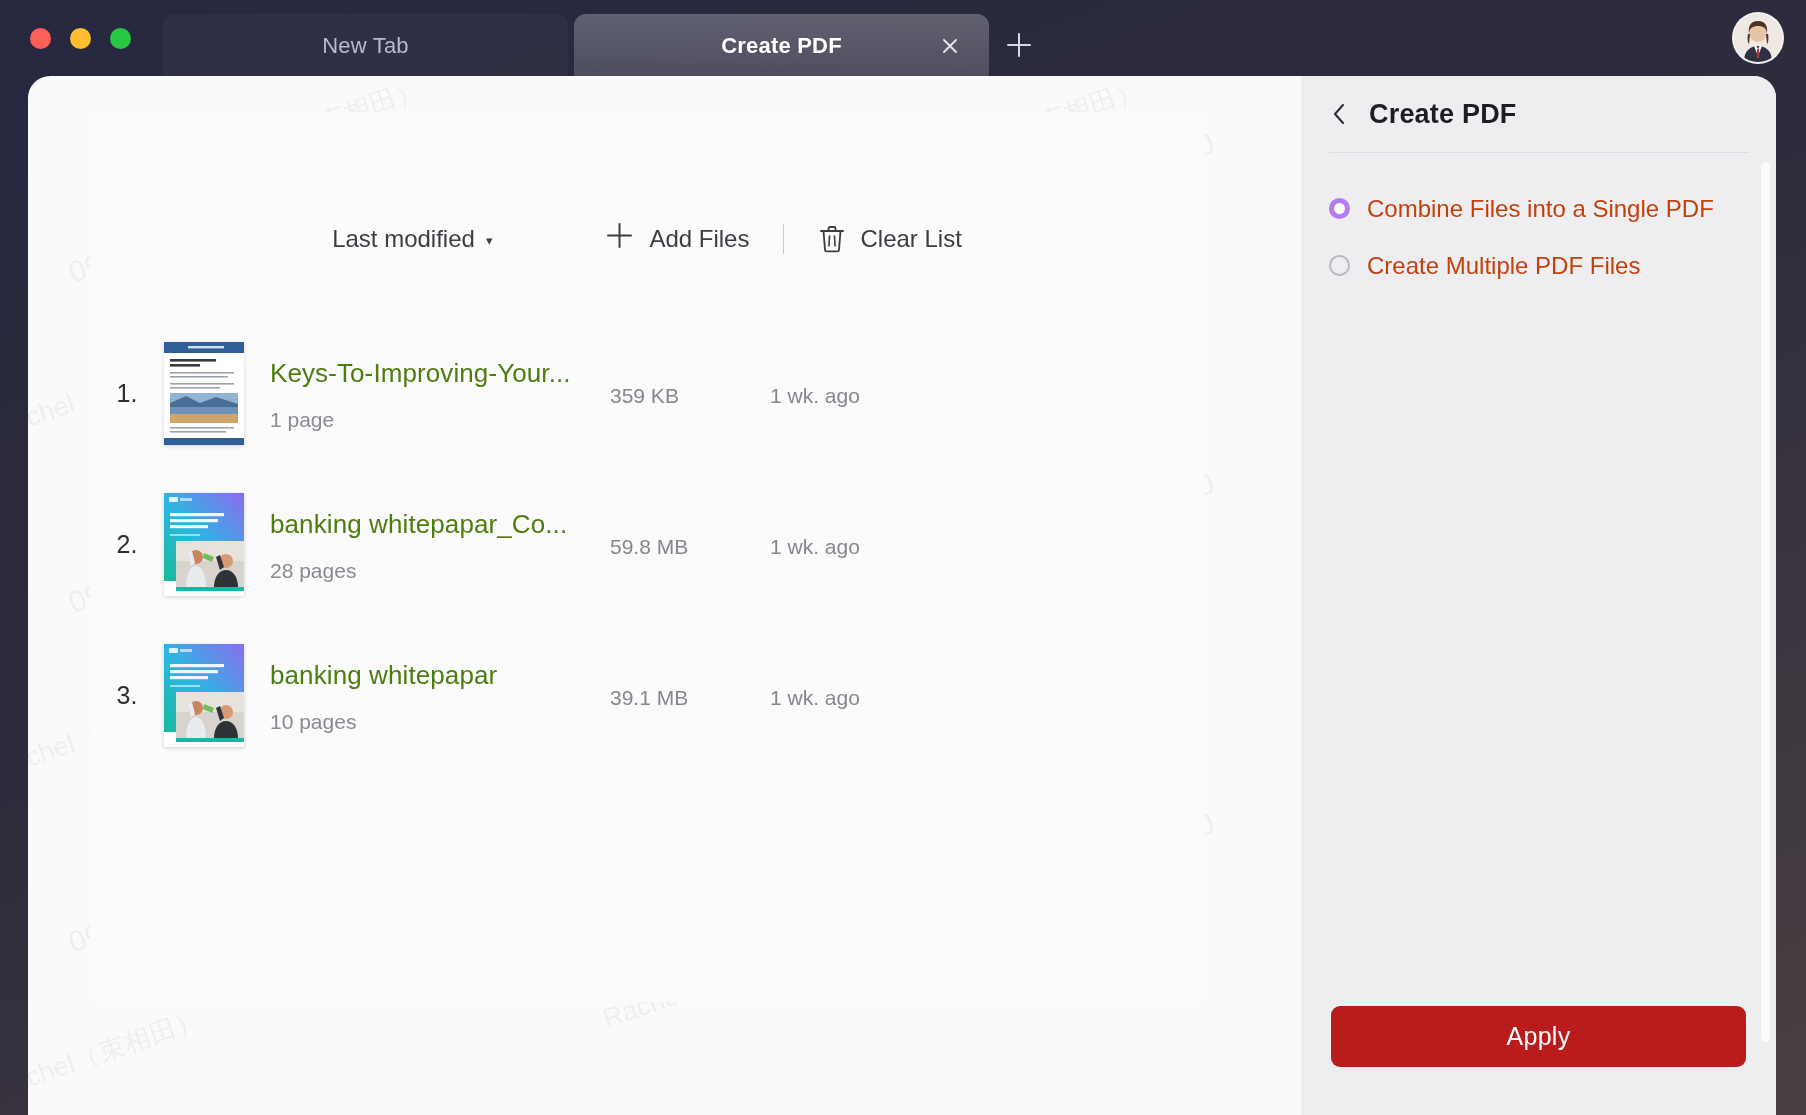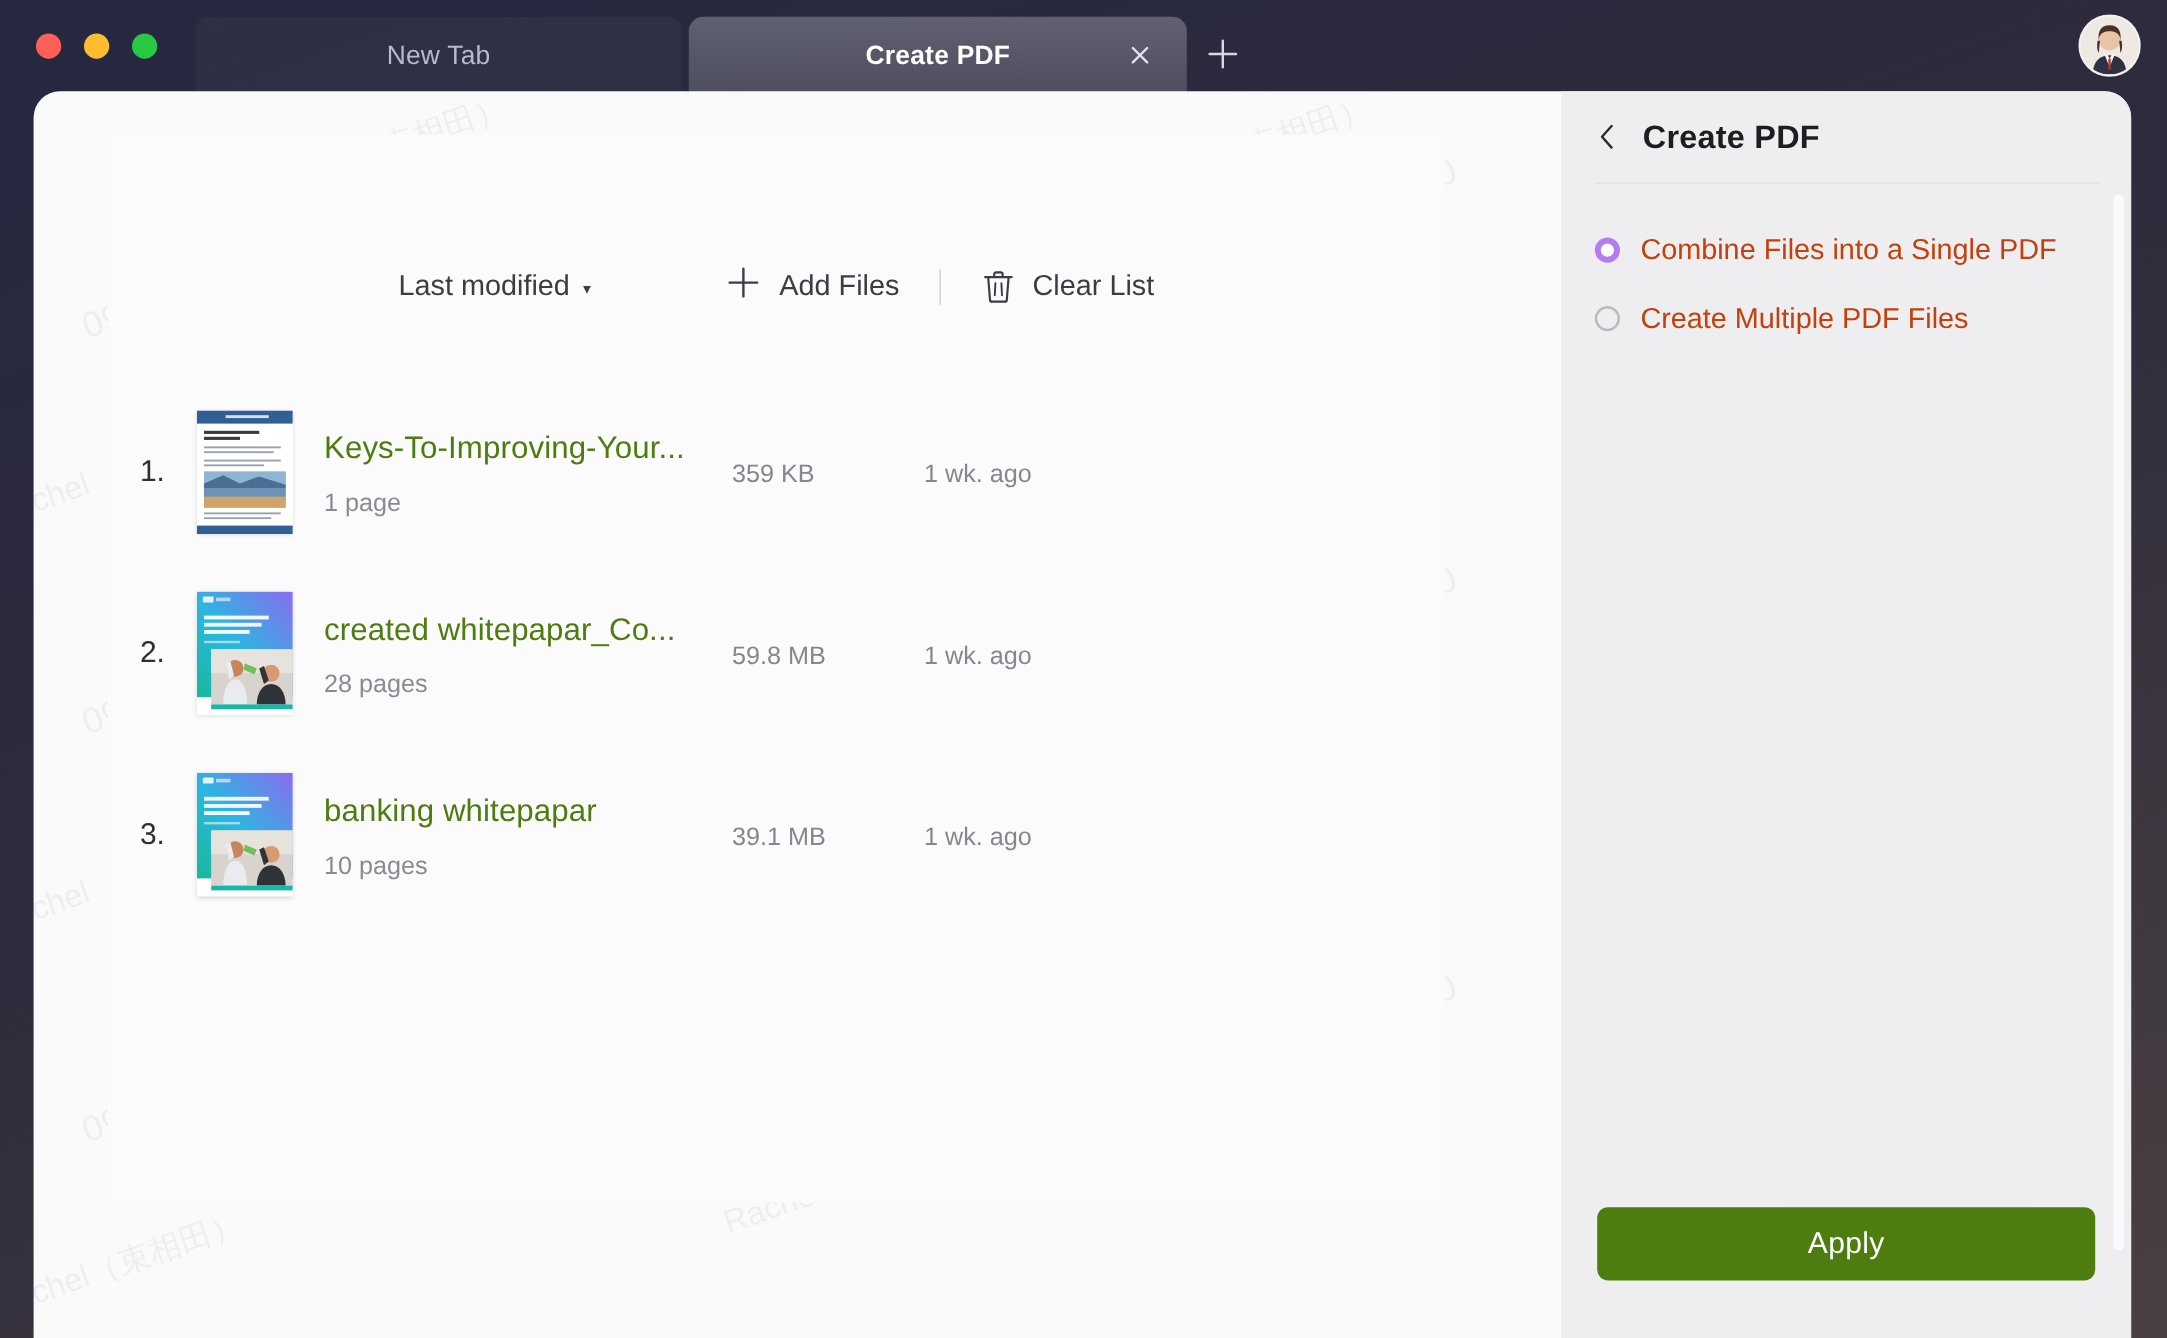--- a/index.html
+++ b/index.html
@@ -393,21 +393,21 @@
     color: #55555d;
   }
 
   #apply-button {
     position: absolute;
     left: 30px;
     bottom: 48px;
     width: 415px;
     height: 61px;
     border-radius: 9px;
-    background: #4d7c0f;
+    background: #b91c1c;
     color: #ffffff;
     font-size: 25px;
     display: flex;
     align-items: center;
     justify-content: center;
     letter-spacing: .3px;
   }
 </style>
 </head>
 <body>
@@ -587,21 +587,21 @@
               <path d="M22 94 C22 80 27 73 32 73 C37 73 42 80 42 94 Z" fill="#e9ecee"></path>
               <path d="M27 73 L24 60 L28 58 L31 70 Z" fill="#e9ecee"></path>
               <circle cx="62" cy="68" r="7" fill="#d79a72"></circle>
               <path d="M50 94 C50 84 55 77 62 77 C69 77 74 84 74 94 Z" fill="#2f3338"></path>
               <path d="M56 77 L52 64 L56 62 L60 74 Z" fill="#2f3338"></path>
               <path d="M40 60 L50 64 L48 69 L39 65 Z" fill="#6fbf5a"></path>
               <rect x="12" y="94" width="68" height="4" fill="#19b7a6"></rect>
             </svg>
           </div>
           <div class="row-meta">
-            <div class="row-name">created whitepapar_Co...</div>
+            <div class="row-name">banking whitepapar_Co...</div>
             <div class="row-pages">28 pages</div>
             <div class="row-size">59.8 MB</div>
             <div class="row-date">1 wk. ago</div>
           </div>
         </div>
 
         <div class="file-row">
           <div class="row-index">3.</div>
           <div class="row-thumb">
             <svg width="80" height="103" viewBox="0 0 80 103">

